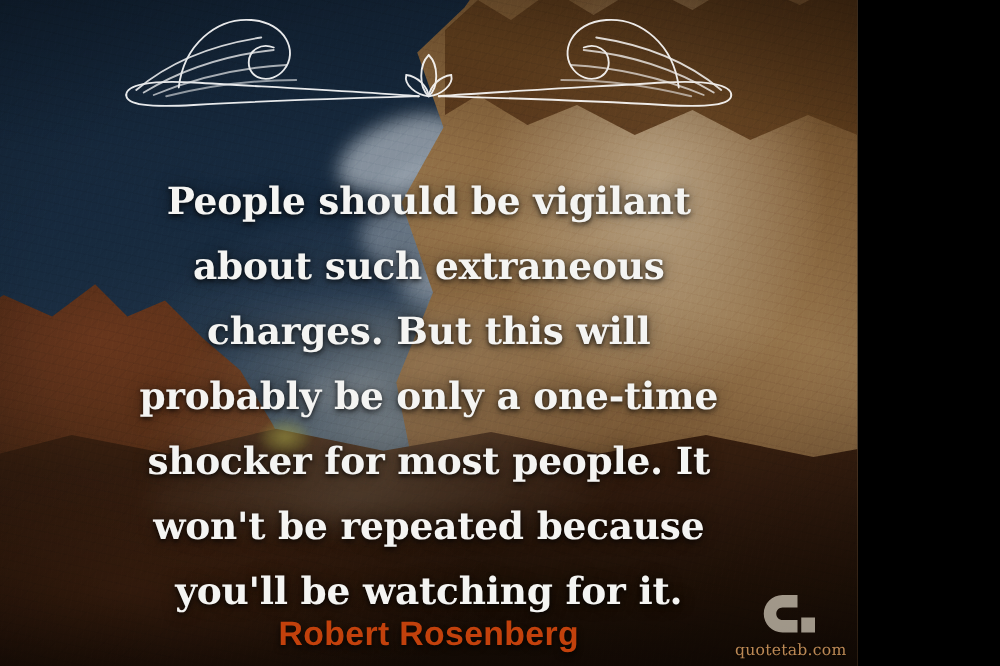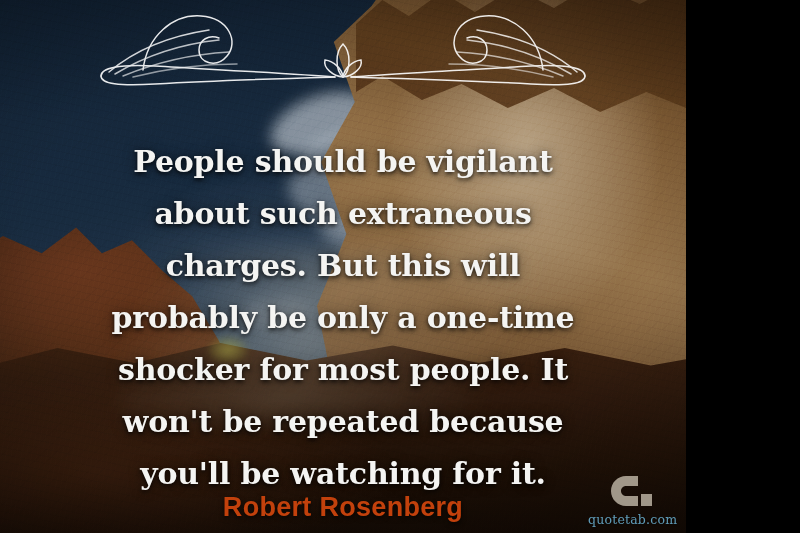--- a/index.html
+++ b/index.html
@@ -187,21 +187,21 @@
   }
   .watermark .mark {
     display: block;
     margin: 0 auto 2px auto;
   }
   .watermark .wm-text {
     display: block;
     font-family: "DejaVu Serif", "Liberation Serif", serif;
     font-size: 12.5px;
     letter-spacing: 0.2px;
-    color: #7dd3fc;
+    color: #fdba74;
     text-shadow: 0 1px 2px rgba(0,0,0,0.65);
   }
 </style>
 </head>
 <body>
 
 <div id="quote-card">
 
   <div class="bg-layer bg-sky"></div>
 

